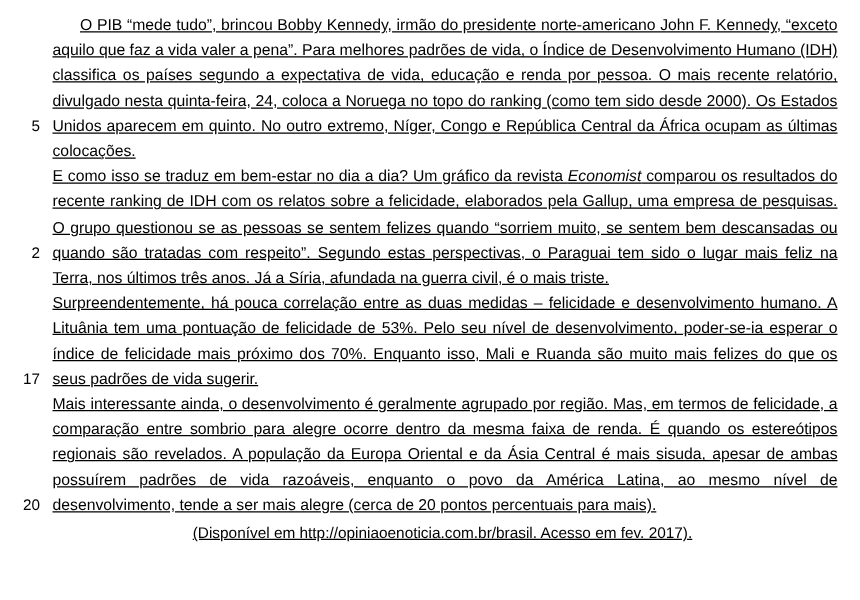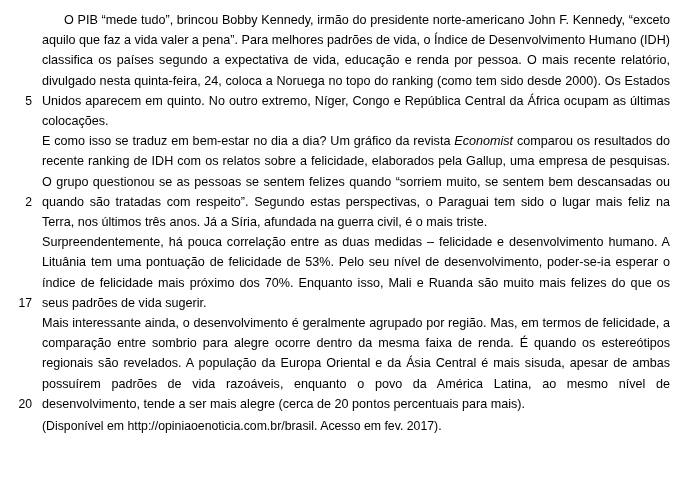--- a/index.html
+++ b/index.html
@@ -18,20 +18,21 @@
     position: relative;
     width: 688px;
     height: 480px;
     box-sizing: border-box;
     padding: 10px 18px 10px 18px;
   }
   .text-column {
     position: relative;
     margin-left: 24px;
     width: 628px;
+    text-decoration: underline;
   }
   .para {
     font-size: 12.6px;
     line-height: 20.2px;
     text-align: justify;
     text-justify: inter-word;
     margin: 0;
     hyphens: none;
   }
   .para.indent {
@@ -49,21 +50,21 @@
     user-select: none;
   }
   .line-numbers span {
     display: block;
     height: 20.2px;
   }
   .source {
     margin-top: 3px;
     font-size: 12.3px;
     line-height: 18px;
-    text-align: left;
+    text-align: center;
     padding-right: 4px;
   }
   i { font-style: italic; }
 </style>
 </head>
 <body>
 
 <div class="page">
 
   <div class="line-numbers">

